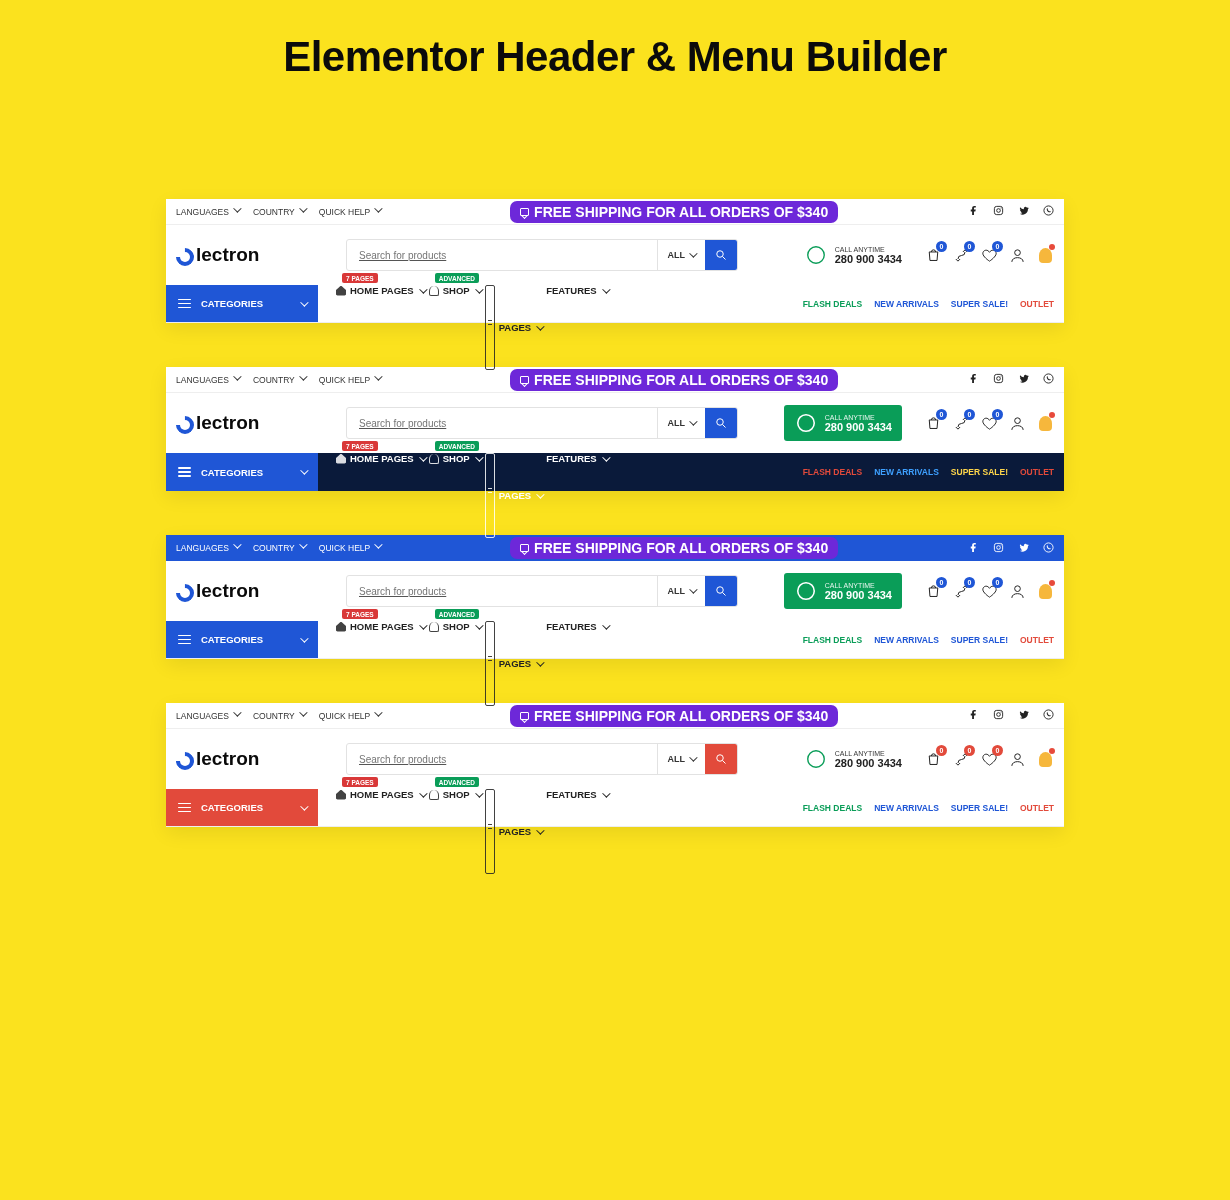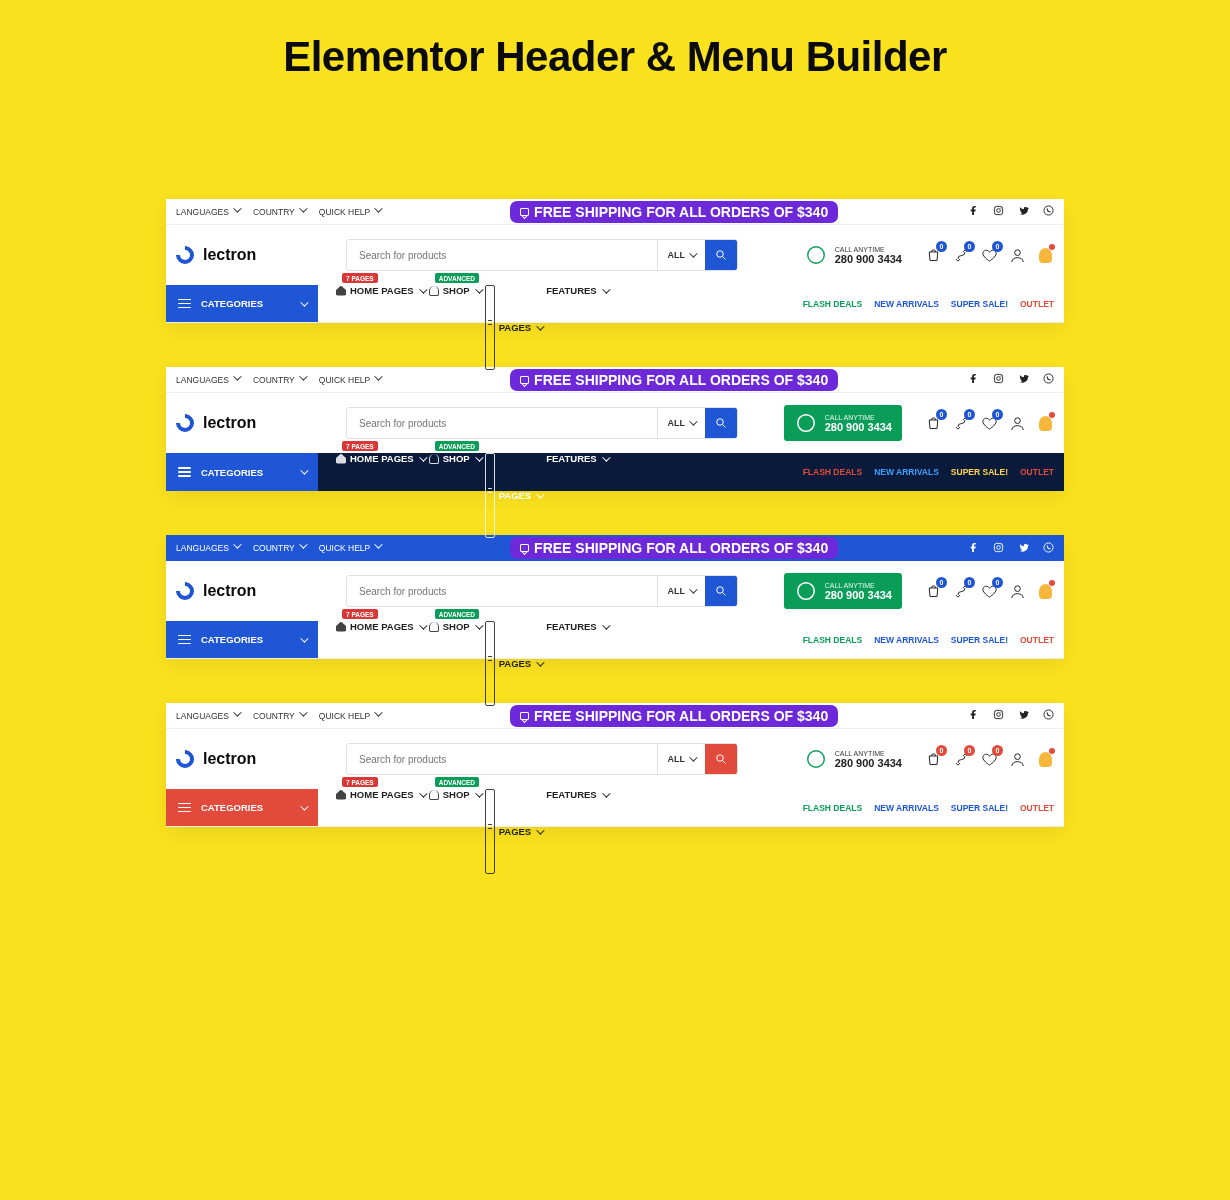--- a/index.html
+++ b/index.html
@@ -17,24 +17,24 @@
 .topbar .center { flex: 1; display: flex; justify-content: center; }
 .tb-link { display: flex; gap: 3px; font-size: 8.5px; font-weight: 500; color: #333; }
 .chev { display: inline-block; width: 6px; height: 6px; border-right: 1.2px solid currentColor; border-bottom: 1.2px solid currentColor; transform: rotate(45deg) translateY(-2px); margin-left: 1px; }
 .ship { background: #6d28d9; color: #fff; font-size: 14px; font-weight: 600; padding: 3px 10px; border-radius: 7px; display: flex; align-items: center; gap: 5px; }
 .ship-ico { width: 9px; height: 8px; border: 1.2px solid #fff; border-radius: 1px; position: relative; }
 .ship-ico::after { content: ""; position: absolute; bottom: -3px; left: 1px; width: 4px; height: 4px; border-left: 1.2px solid #fff; border-bottom: 1.2px solid #fff; transform: rotate(-45deg); }
 .soc { display: flex; align-items: center; gap: 9px; }
 .soc svg { width: 11px; height: 11px; fill: currentColor; }
 
 .midbar { display: flex; align-items: center; height: 60px; padding: 0 10px; }
-.logo { display: flex; align-items: flex-start; gap: 9px; font-size: 16px; font-weight: 700; color: #0a0a0a; width: 170px; }
+.logo { display: flex; align-items: flex-end; gap: 2px; font-size: 19px; font-weight: 700; color: #0a0a0a; width: 170px; }
 .logo .lo-e { width: 18px; height: 18px; border: 4px solid #1f56d6; border-left-color: transparent; border-radius: 50%; transform: rotate(45deg); }
 .search { display: flex; align-items: center; height: 32px; width: 392px; border: 1px solid #e2e2e2; border-radius: 3px; overflow: hidden; }
-.search input { flex: 1; border: none; outline: none; padding: 0 12px; font-size: 10px; color: #555; }
+.search input { flex: 1; border: none; outline: none; padding: 0 12px; font-size: 10px; color: #555; text-decoration: underline; }
 .search .all { display: flex; align-items: center; gap: 3px; padding: 0 10px; border-left: 1px solid #e2e2e2; font-size: 9px; font-weight: 600; color: #333; height: 100%; }
 .search .sbtn { width: 32px; height: 100%; display: flex; align-items: center; justify-content: center; background: #1f56d6; color: #fff; }
 .search .sbtn svg { width: 12px; height: 12px; stroke: #fff; fill: none; stroke-width: 2; }
 
 .spacer { flex: 1; }
 .call { display: flex; align-items: center; gap: 7px; }
 .call.boxed { background: #0a9d58; color: #fff; padding: 6px 10px; border-radius: 3px; }
 .call-ico { width: 24px; height: 24px; display: flex; align-items: center; justify-content: center; }
 .call-ico svg { width: 22px; height: 22px; }
 .call:not(.boxed) .call-ico svg { stroke: #0a9d58; fill: none; stroke-width: 1.5; }

